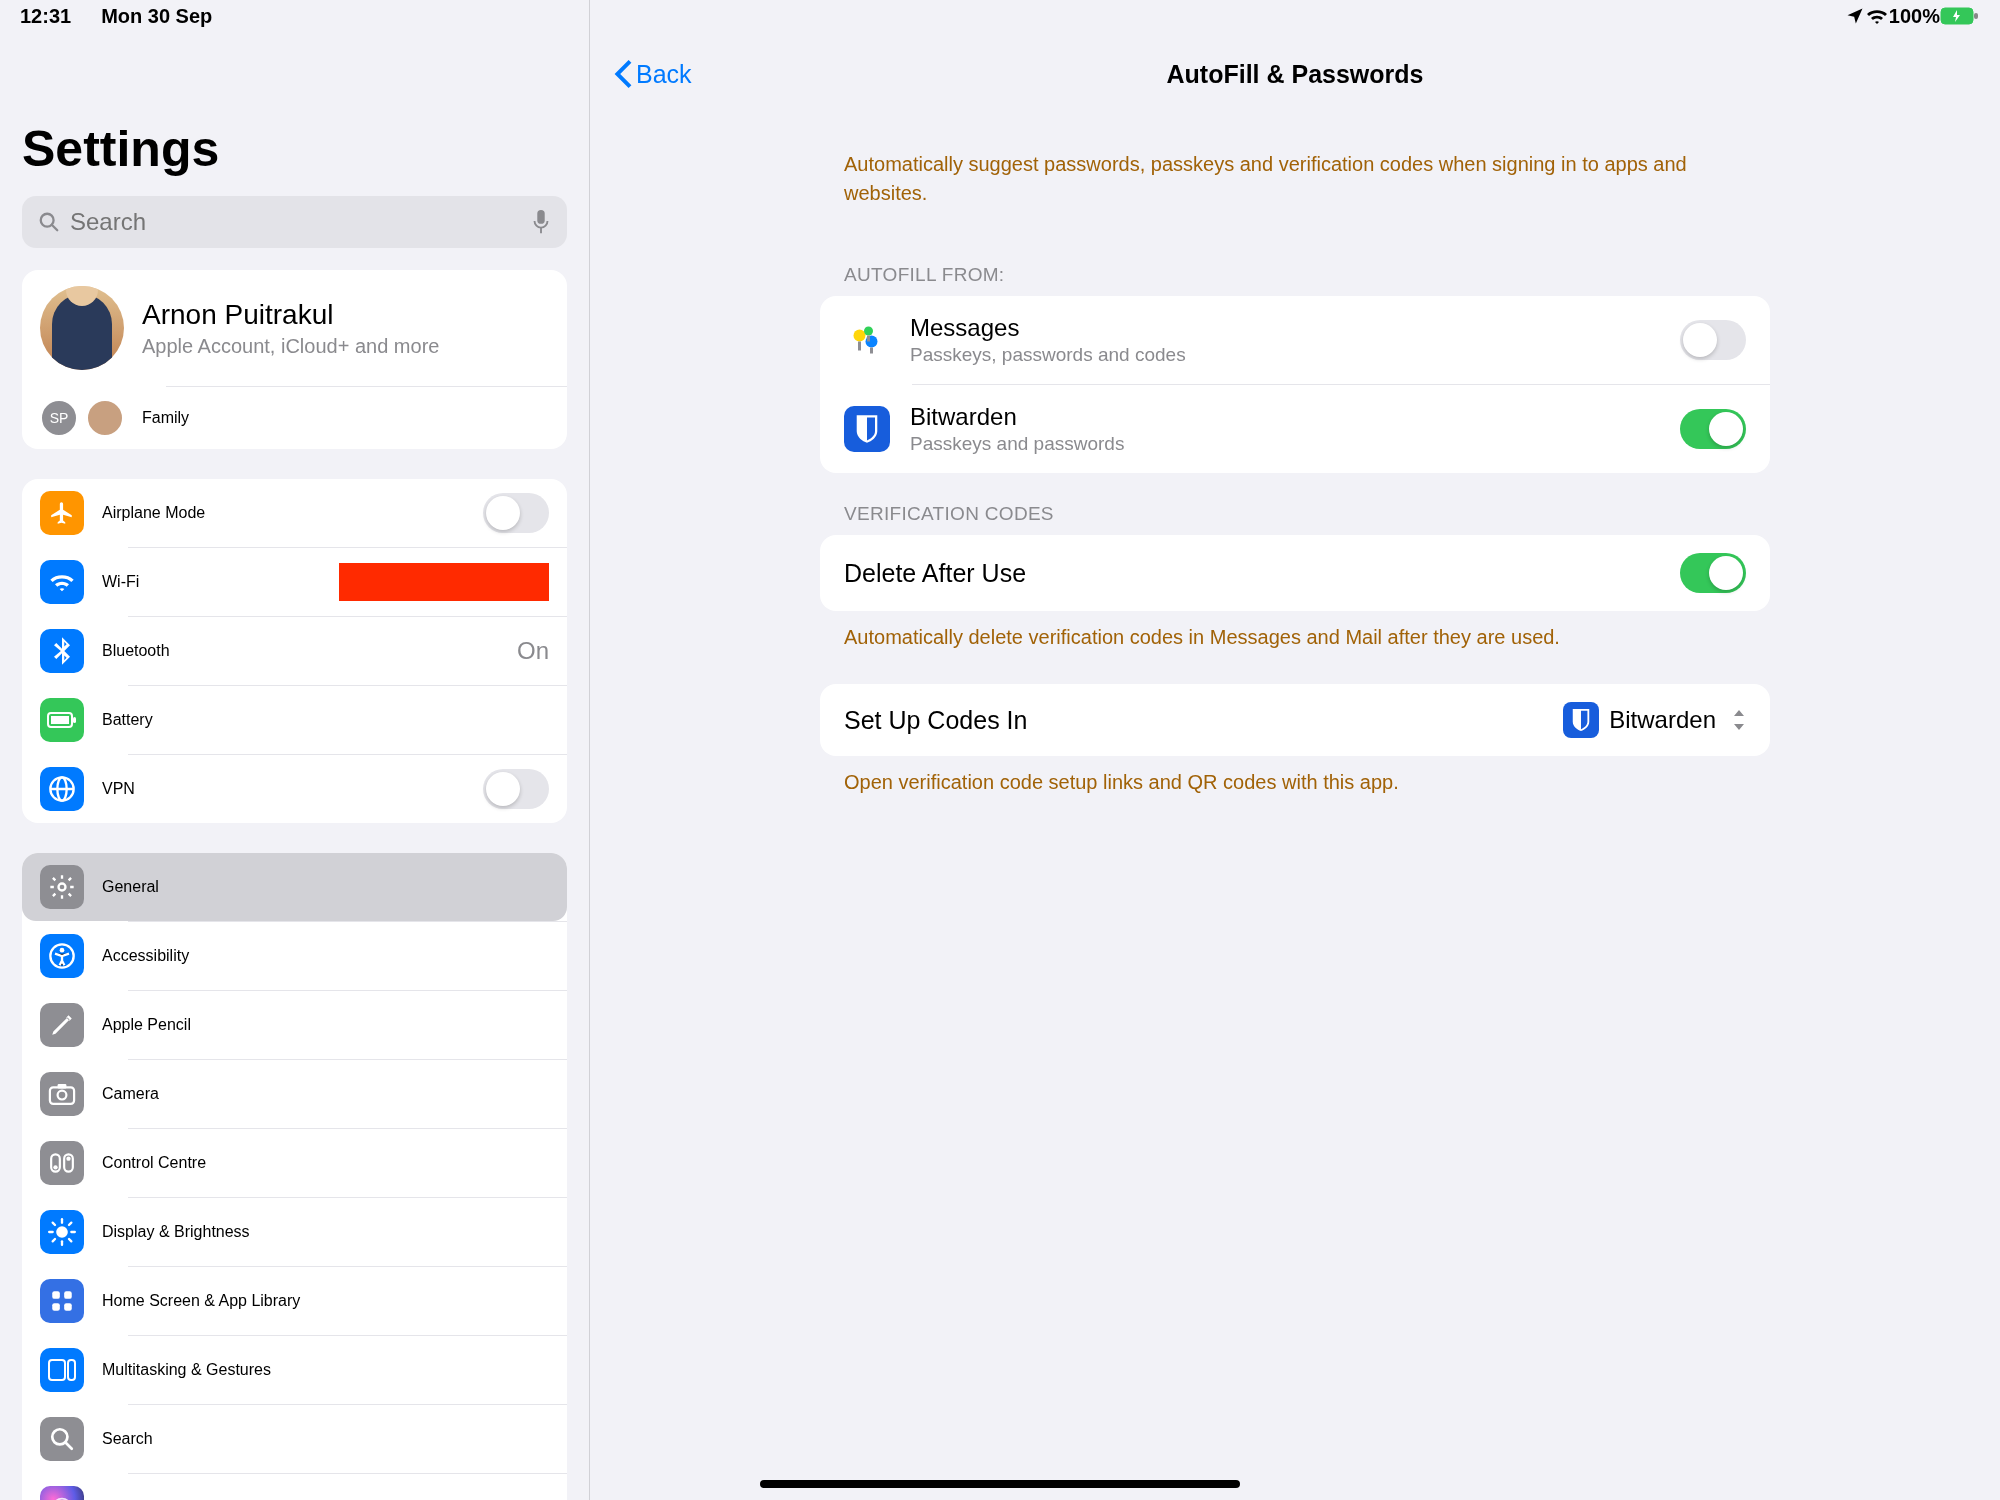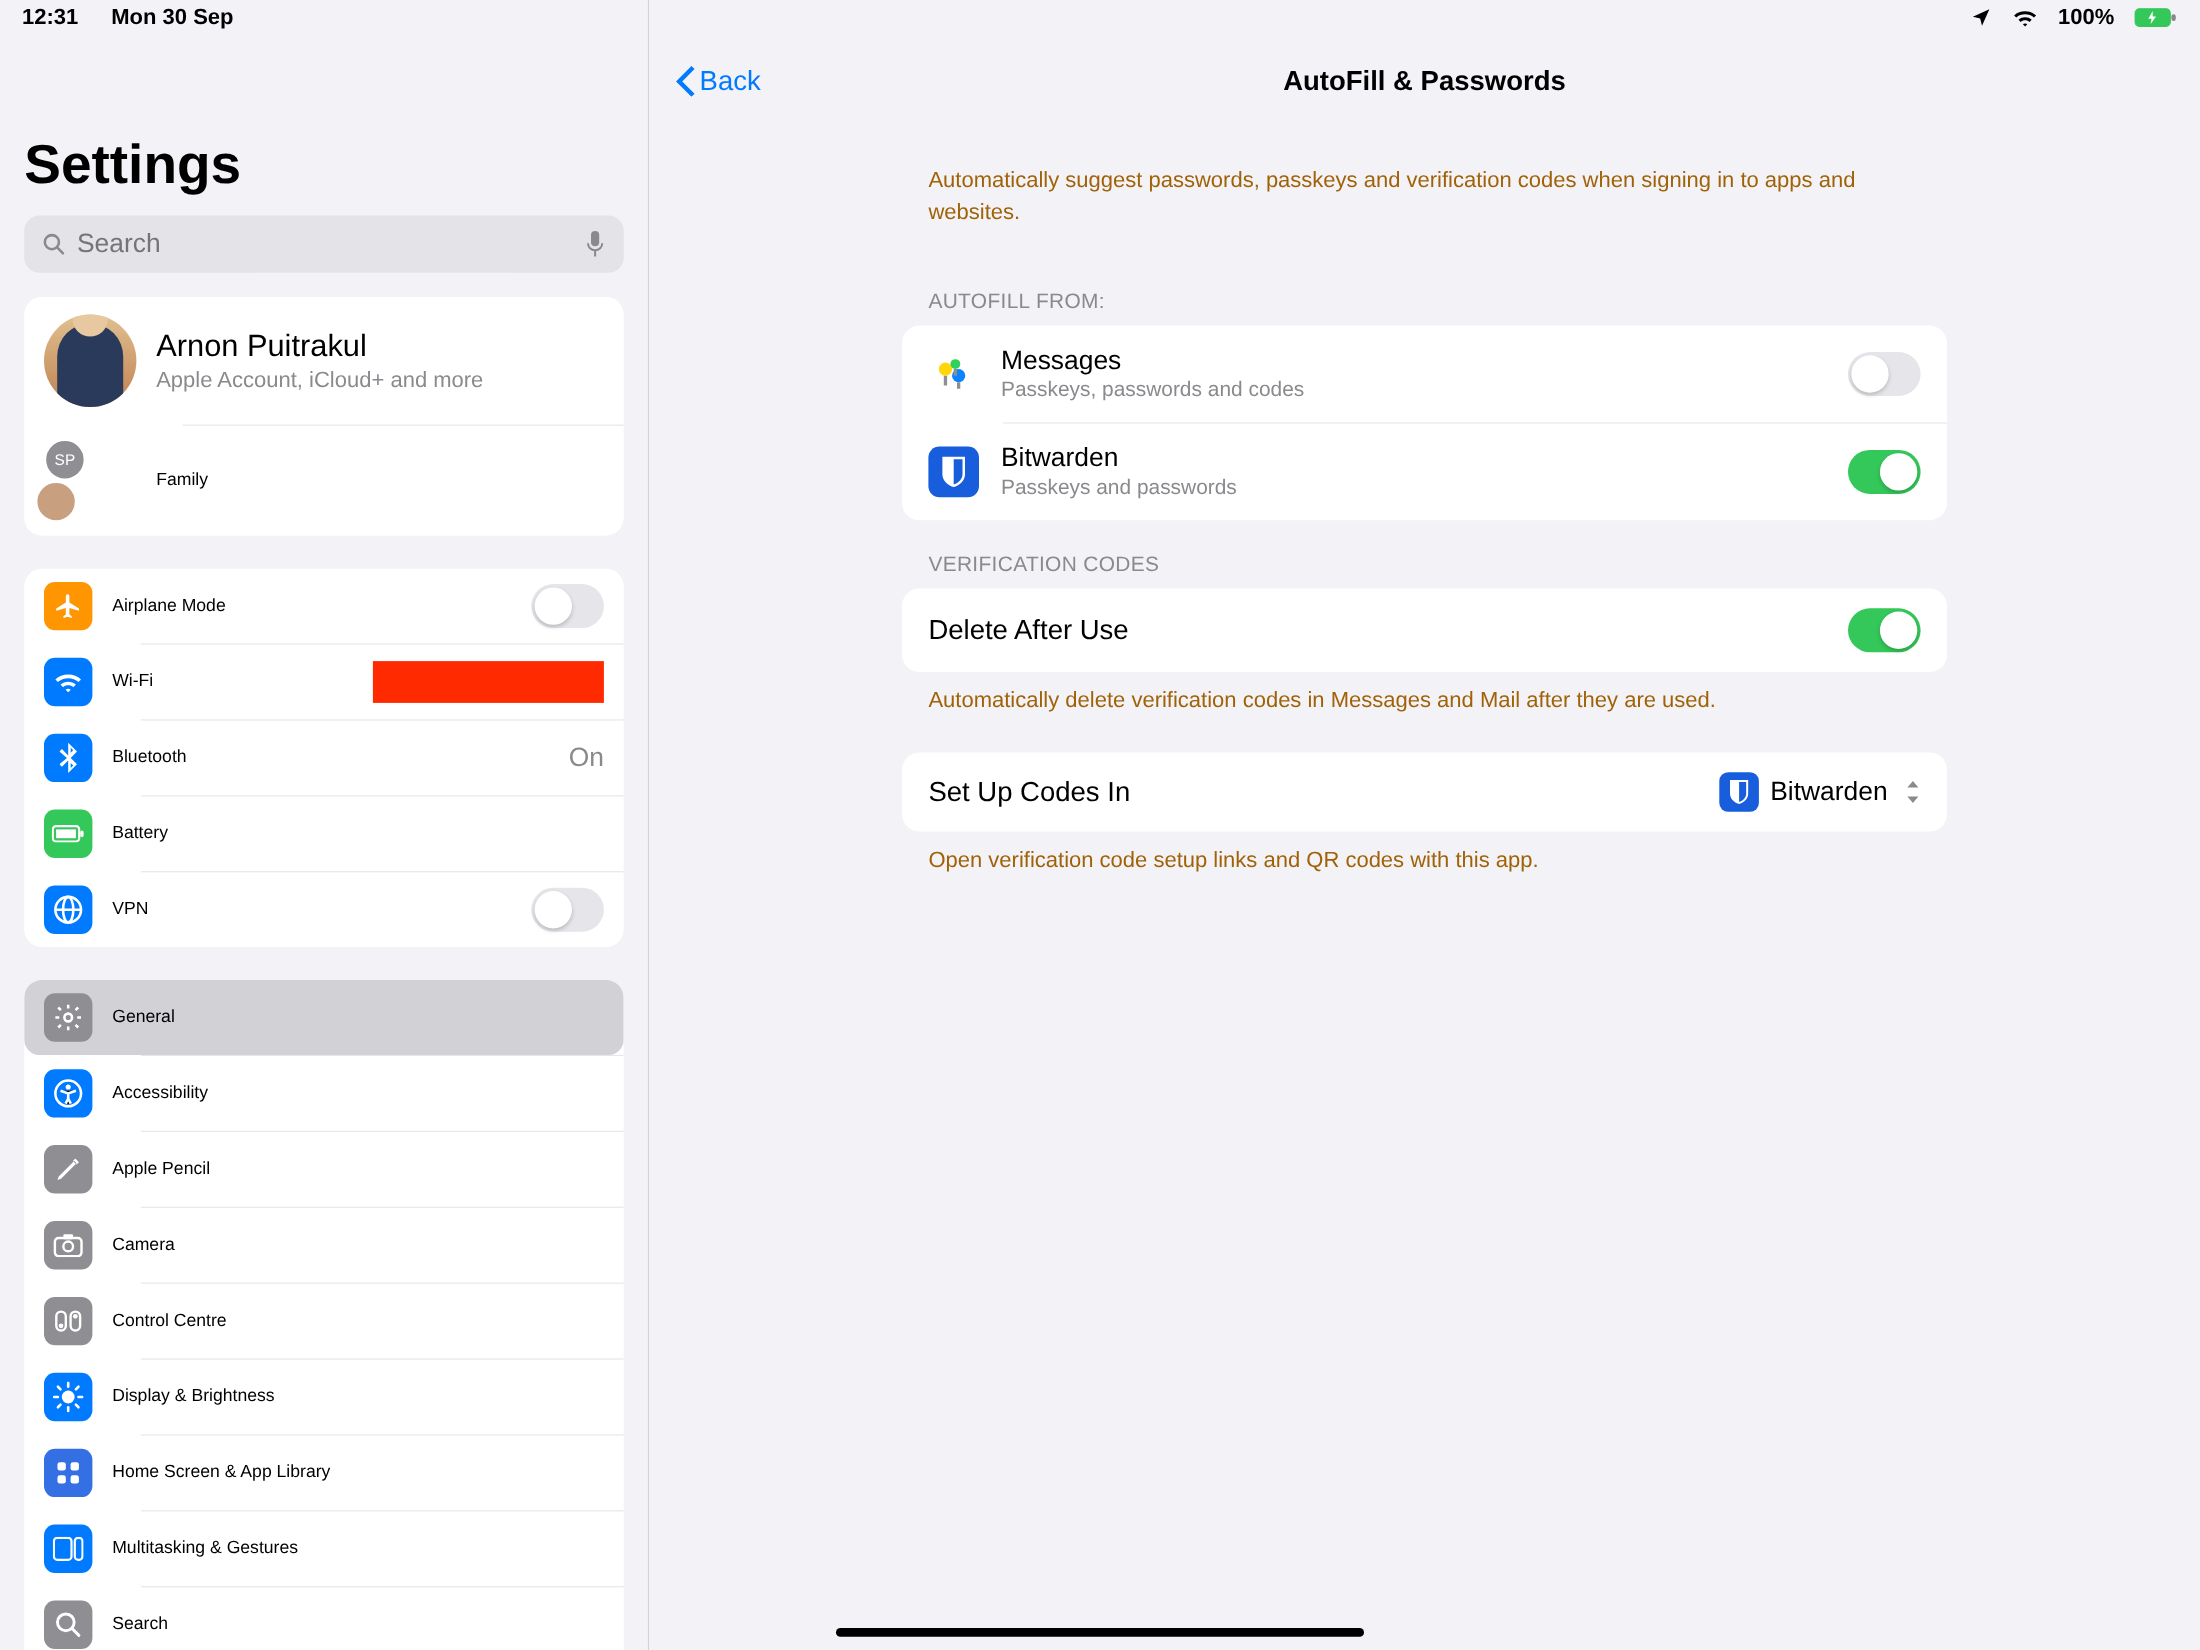--- a/index.html
+++ b/index.html
@@ -23,21 +23,21 @@
   height: 32px;
   display: flex;
   justify-content: space-between;
   align-items: center;
   padding: 0 20px;
   font-size: 20px;
   font-weight: 600;
   z-index: 10;
 }
 .status-left { display: flex; gap: 30px; }
-.status-right { display: flex; gap: 18px; align-items: center;}
+.status-right { display: flex; gap: 0; align-items: center;}
 .sidebar {
   width: 590px;
   height: 100%;
   border-right: 1px solid #d1d1d6;
   padding: 50px 22px 0 22px;
   overflow: hidden;
 }
 .sidebar h1 {
   font-size: 50px;
   font-weight: 700;
@@ -207,21 +207,21 @@
         <div class="avatar">
             <div class="avatar-inner"></div>
           </div>
         <div class="text-col">
           <div class="name">Arnon Puitrakul</div>
           <div class="sub">Apple Account, iCloud+ and more</div>
         </div>
       </div>
       <div class="row-divider-small"></div>
       <div class="row">
-        <div class="family-icons" style="width:84px;justify-content:space-between;flex-direction:column;">
+        <div class="family-icons" style="width:84px;justify-content:space-between;">
           <div class="family-badge first">SP</div>
           <div class="family-badge second"></div>
         </div>
         <div class="row-label">Family</div>
       </div>
     </div>
 
     <div class="group">
       <div class="row">
         <div class="app-icon" style="background:#ff9500">

